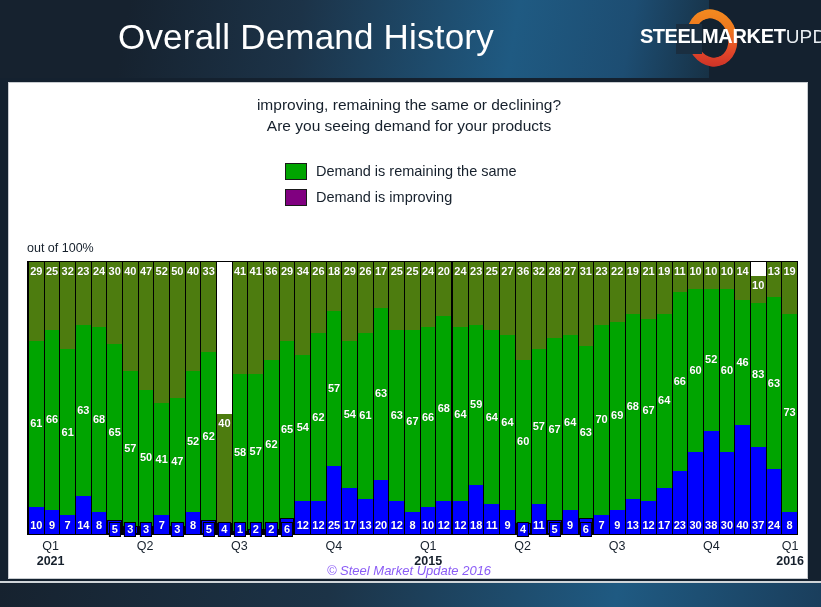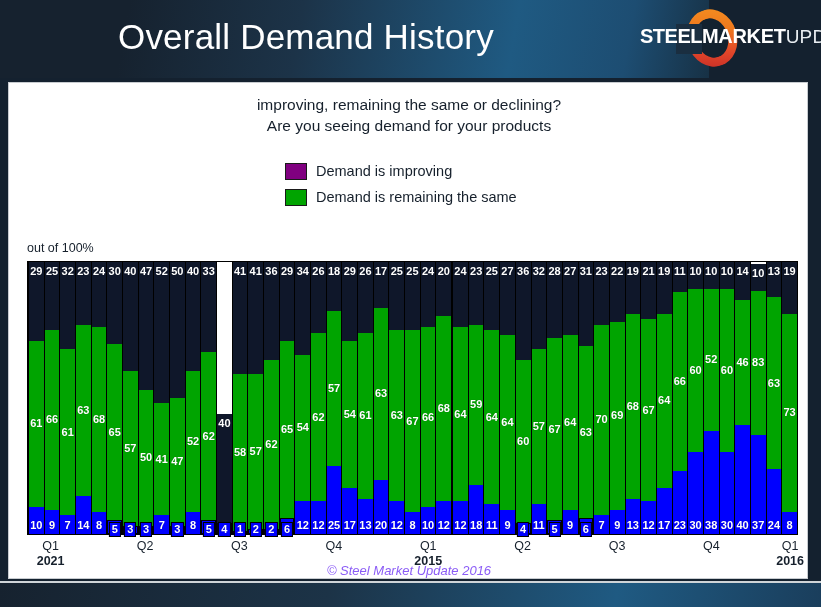--- a/index.html
+++ b/index.html
@@ -88,21 +88,21 @@
     border-left: 1px solid #000000;
     border-right: 1px solid #000000;
     margin-right: -1px;
   }
   .bar.divider { border-left: 2px solid #000000; }
   .seg {
     position: relative;
     display: flex; align-items: center; justify-content: center;
     overflow: visible;
   }
-  .seg-imp { background: #0f172a; }
+  .seg-imp { background: #4d7c0f; }
   .seg-same { background: #00a400; }
   .seg-dec  { background: #0000ff; }
   .seg.short { border: 1px solid #000000; }
   .val {
     font-size: 11px; font-weight: bold; color: #ffffff;
     line-height: 1; white-space: nowrap; z-index: 3;
     text-shadow: 0 0 1px rgba(0,0,0,.35);
   }
   .seg-dec .val { position: absolute; bottom: 3px; }
   .seg-dec.tiny { overflow: visible; }
@@ -146,26 +146,26 @@
 
   <div id="panel">
 
     <div id="question">
       <div>improving, remaining the same or declining?</div>
       <div>Are you seeing demand for your products</div>
     </div>
 
     <div id="legend">
         <div class="legend-row">
+          <div class="legend-swatch" style="background: rgb(0, 164, 0);"></div>
+          <div class="legend-label">Demand is remaining the same</div>
+        </div>
+        <div class="legend-row">
           <div class="legend-swatch" style="background: rgb(128, 0, 128);"></div>
           <div class="legend-label">Demand is improving</div>
-        </div>
-        <div class="legend-row">
-          <div class="legend-swatch" style="background: rgb(0, 164, 0);"></div>
-          <div class="legend-label">Demand is remaining the same</div>
         </div>
       </div>
 
     <div id="axis-note">out of 100%</div>
 
     <div id="plot">
         <div class="bar">
           <div class="seg seg-imp" style="height: 78.88px;">
             <span class="val">29</span>
           </div>
@@ -668,21 +668,21 @@
             <span class="val">40</span>
           </div>
         </div>
         <div class="bar">
           <div class="seg seg-imp" style="height: 27.2px;">
             <span class="val">10</span>
           </div>
           <div class="seg seg-same" style="height: 144.16px;">
             <span class="val">83</span>
           </div>
-          <div class="seg seg-dec" style="height: 99px;">
+          <div class="seg seg-dec" style="height: 87px;">
             <span class="val">37</span>
           </div>
         </div>
         <div class="bar">
           <div class="seg seg-imp" style="height: 35.36px;">
             <span class="val">13</span>
           </div>
           <div class="seg seg-same" style="height: 171.36px;">
             <span class="val">63</span>
           </div>

